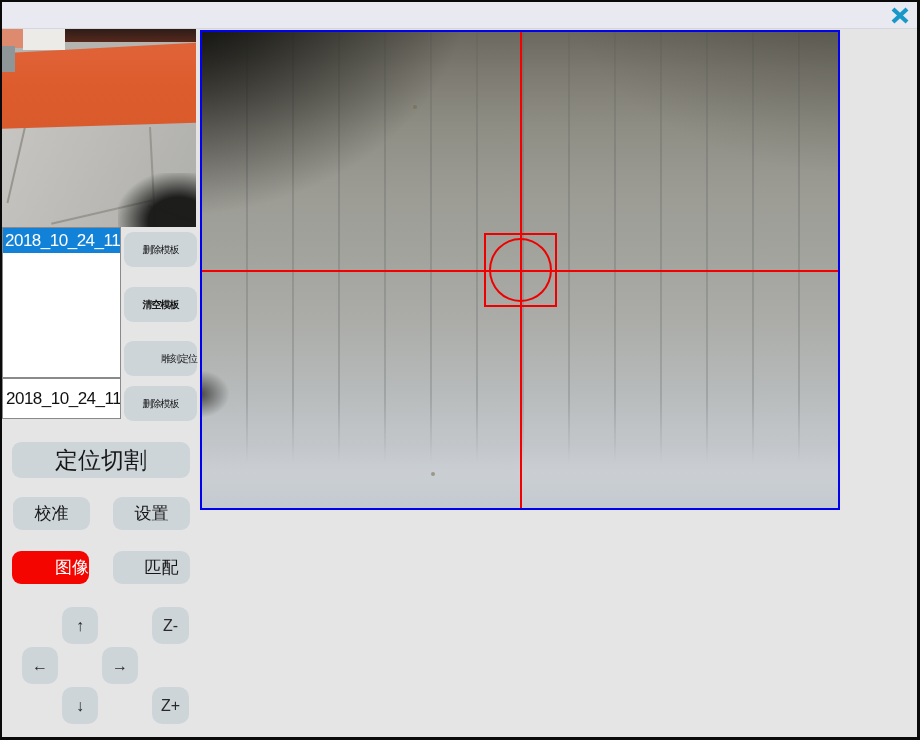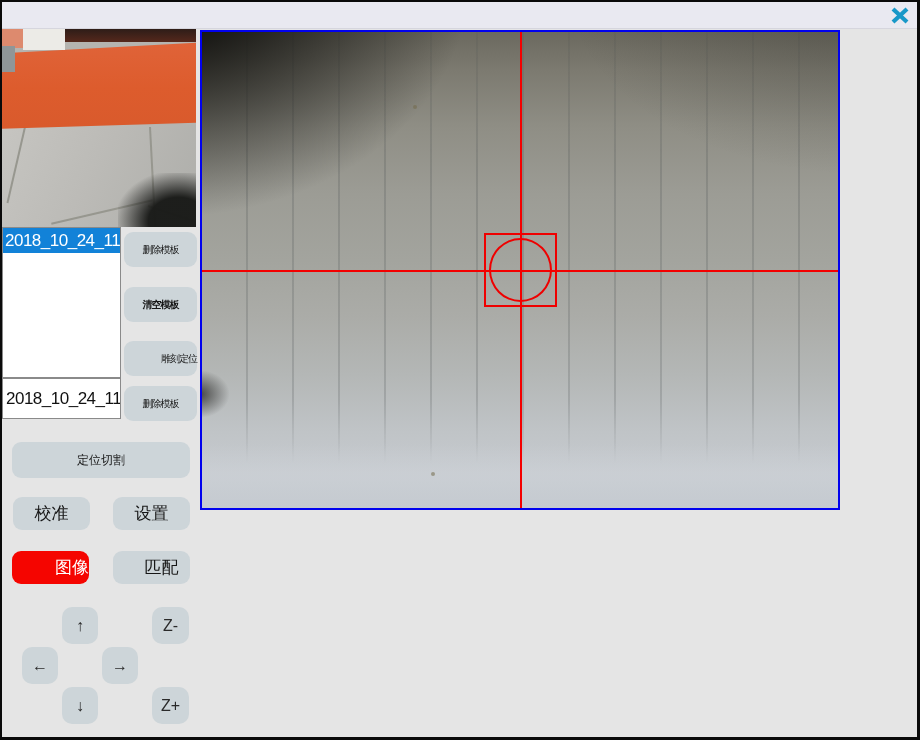--- a/index.html
+++ b/index.html
@@ -40,21 +40,21 @@
     letter-spacing:-0.5px;color:#111;}
   .list-item.selected{background:#1282d8;color:#fff;}
   .name-field{position:absolute;left:0;top:376px;width:119px;height:41px;background:#fff;
     border:1px solid #8a8a8a;font-size:17px;letter-spacing:-0.5px;color:#111;
     line-height:39px;padding-left:3px;white-space:nowrap;overflow:hidden;}
   
   .btn{position:absolute;background:#cdd5d9;border:none;border-radius:9px;
     color:#161616;text-align:center;padding:0;cursor:pointer;}
   .tbtn{left:122px;width:73px;height:35px;font-size:10px;letter-spacing:-1px;}
   .btn-delete{top:230px;} .btn-clear{top:285px;font-weight:bold;} .btn-engrave{top:339px;text-align:right;} .btn-add{top:384px;}
-  .btn-cut{left:10px;top:440px;width:178px;height:36px;font-size:12px;}
+  .btn-cut{left:10px;top:440px;width:178px;height:36px;font-size:23px;}
   .btn-cal{left:11px;top:495px;width:77px;height:33px;font-size:17px;}
   .btn-set{left:111px;top:495px;width:77px;height:33px;font-size:17px;}
   .btn-img{left:10px;top:549px;width:77px;height:33px;font-size:17px;background:#f50500;color:#ffffff;text-align:right;}
   .btn-match{left:111px;top:549px;width:77px;height:33px;font-size:17px;padding-left:20px;}
   .jog{width:36px;height:37px;border-radius:10px;font-size:16px;color:#2a2a2a;}
   .jog-up{left:60px;top:605px;} .jog-zminus{left:150px;top:605px;width:37px;}
   .jog-left{left:20px;top:645px;} .jog-right{left:100px;top:645px;}
   .jog-down{left:60px;top:685px;} .jog-zplus{left:150px;top:685px;width:37px;}
   
   .camera{position:absolute;left:198px;top:28px;width:640px;height:480px;

